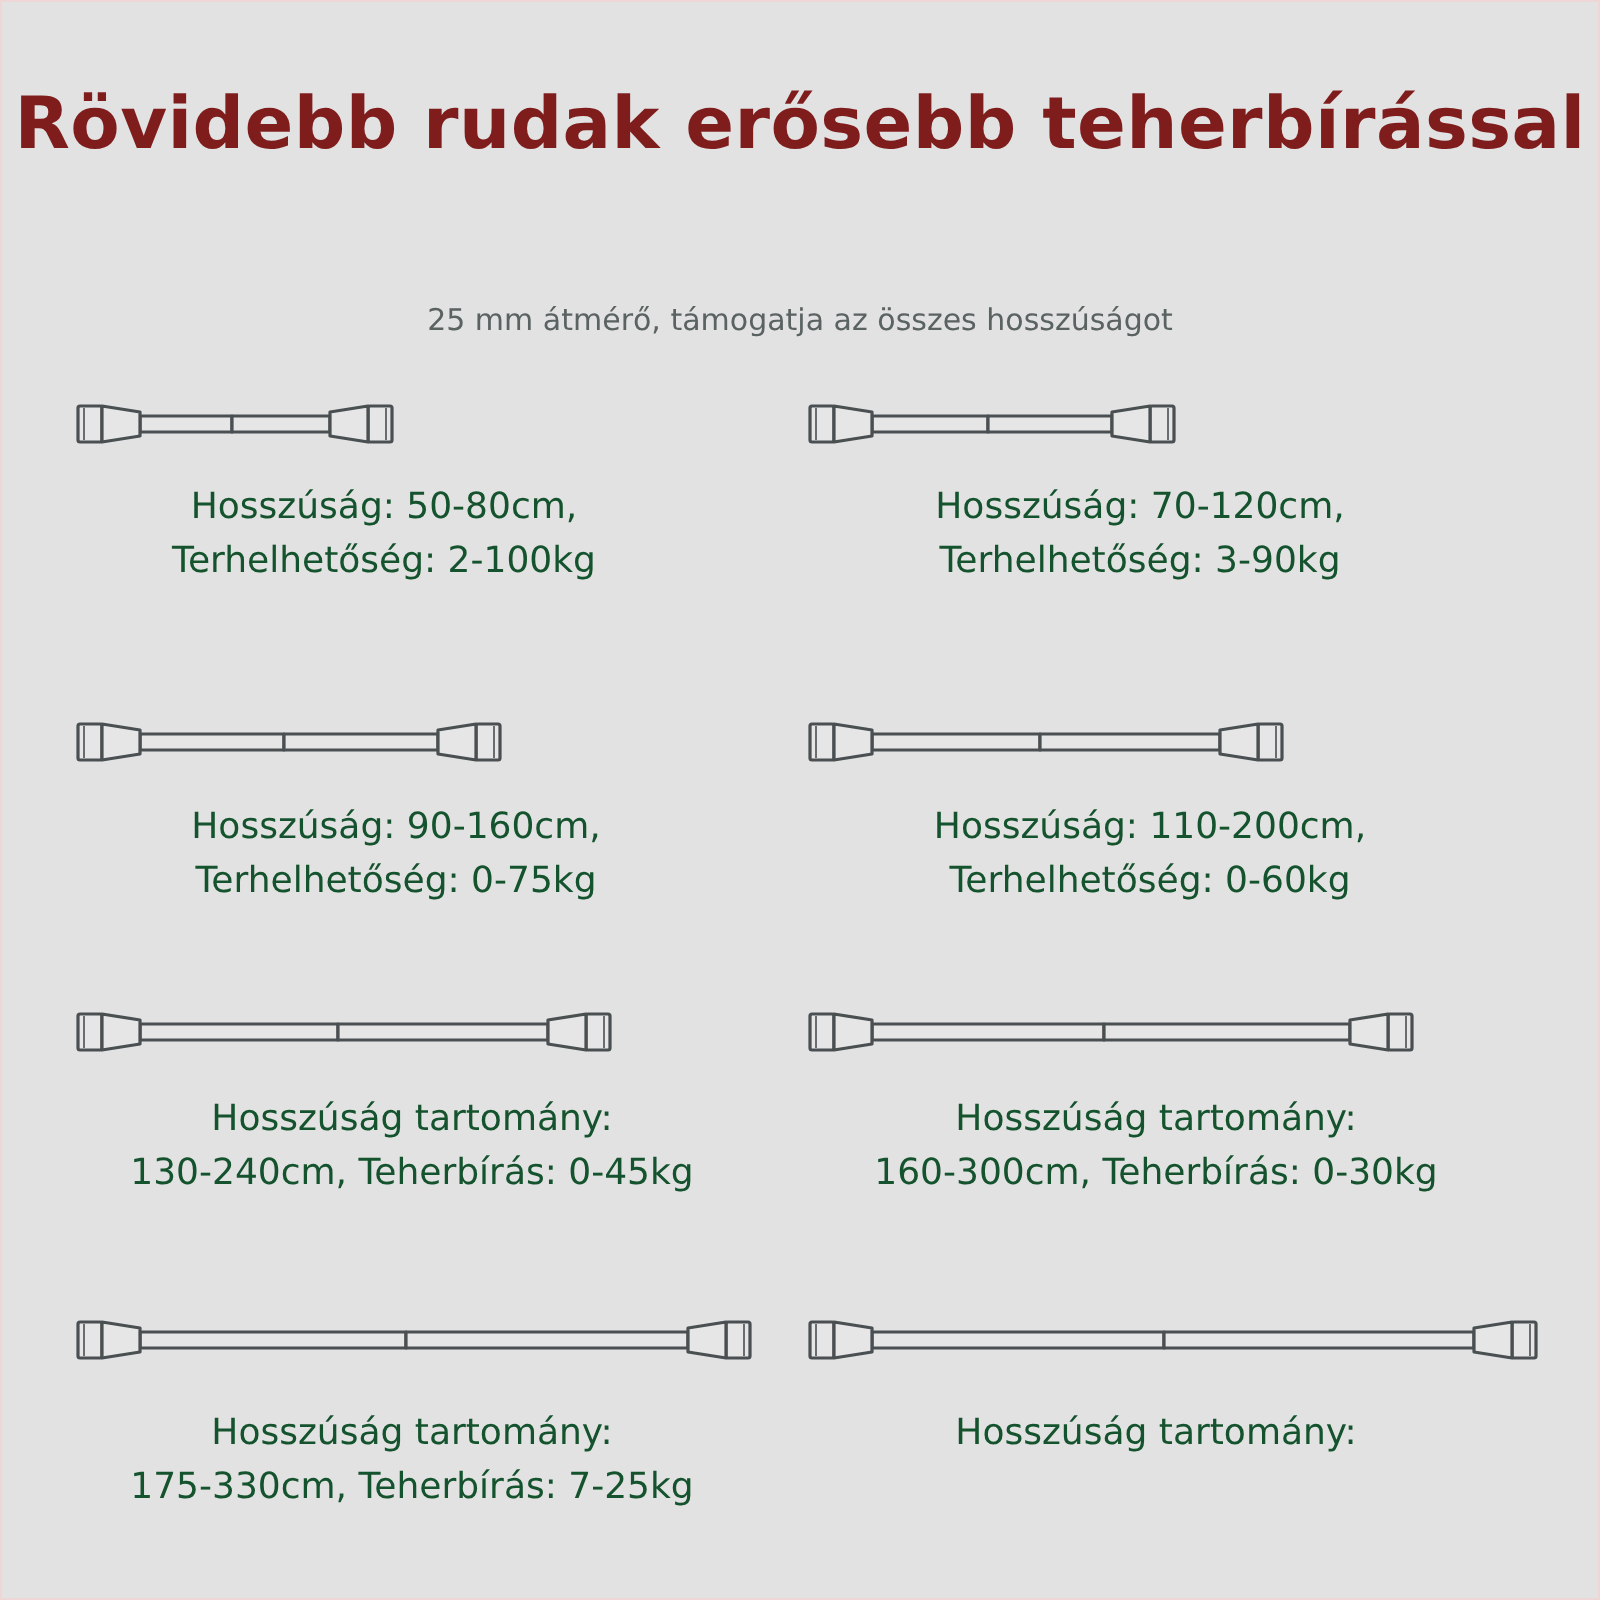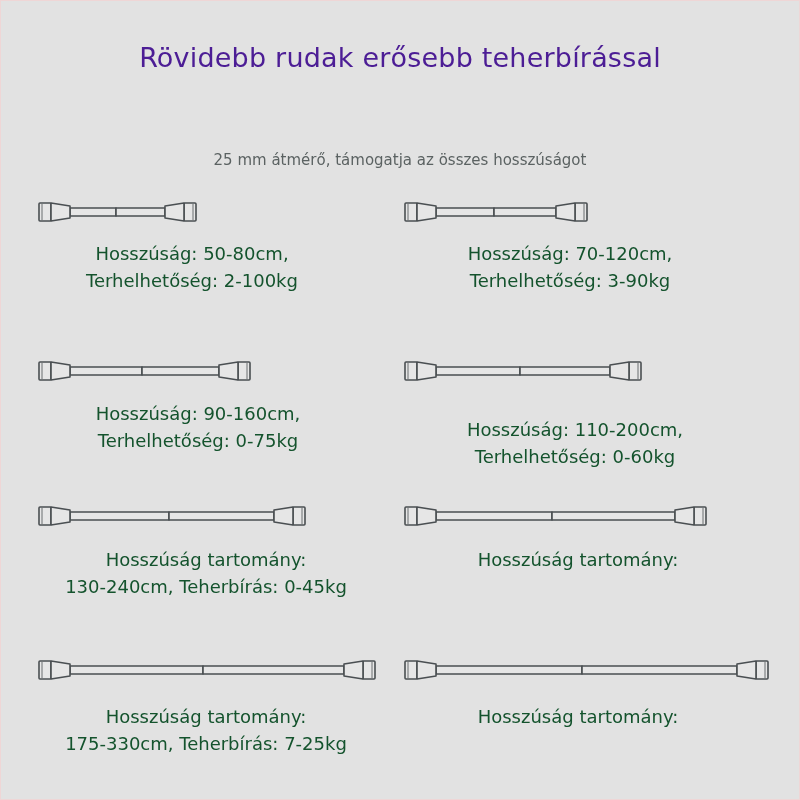--- a/index.html
+++ b/index.html
@@ -7,23 +7,23 @@
       width: 800px; height: 800px;
       background: #e2e2e2;
       position: relative;
       overflow: hidden;
       font-family: "DejaVu Sans", sans-serif;
       box-shadow: inset 0 0 0 1px #efd6d6;
     }
     .title {
       position: absolute; left: 0; top: 42px; width: 800px;
       text-align: center;
-      font-size: 27px; color: #4c1d95;
+      font-size: 36px; color: #7f1d1d;
       letter-spacing: 0.2px;
-      font-weight: normal;
+      font-weight: bold;
     }
     .subtitle {
       position: absolute; left: 0; top: 122px; width: 800px;
       text-align: center;
       font-size: 15px; color: #5b6262; margin-top: 29px;
     }
     .rod {
       position: absolute; height: 22px;
     }
     .rod svg { display: block; overflow: visible; }
@@ -105,21 +105,21 @@
       <rect x="116" y="6" width="90" height="8"></rect>
       <rect x="1" y="1" width="12" height="18" rx="1"></rect>
       <path d="M13,1 L32,4 L32,16 L13,19 Z"></path>
       <line x1="4" y1="2" x2="4" y2="18" stroke-width="0.8"></line>
       <rect x="225" y="1" width="12" height="18" rx="1"></rect>
       <path d="M225,1 L206,4 L206,16 L225,19 Z"></path>
       <line x1="234" y1="2" x2="234" y2="18" stroke-width="0.8"></line>
     </g>
   </svg>
   </div>
-<div class="caption" style="left:425px; top:416px; width:300px;">
+<div class="caption" style="left:425px; top:400px; width:300px;">
   <div>Hosszúság: 110-200cm,</div>
   <div>Terhelhetőség: 0-60kg</div>
 </div>
 
 <div class="rod" style="left:38px; top:506px;">
   <svg width="268" height="20" viewBox="0 0 268 20">
     <g fill="#e6e6e6" stroke="#4a4f52" stroke-width="1.6" stroke-linejoin="round">
       <rect x="32" y="6" width="99" height="8"></rect>
       <rect x="131" y="6" width="105" height="8"></rect>
       <rect x="1" y="1" width="12" height="18" rx="1"></rect>
@@ -145,20 +145,21 @@
       <path d="M13,1 L32,4 L32,16 L13,19 Z"></path>
       <line x1="4" y1="2" x2="4" y2="18" stroke-width="0.8"></line>
       <rect x="290" y="1" width="12" height="18" rx="1"></rect>
       <path d="M290,1 L271,4 L271,16 L290,19 Z"></path>
       <line x1="299" y1="2" x2="299" y2="18" stroke-width="0.8"></line>
     </g>
   </svg>
   </div>
 <div class="caption" style="left:428px; top:546px; width:300px;">
   <div>Hosszúság tartomány:</div>
+  <div>160-300cm, Teherbírás: 0-30kg</div>
 </div>
 
 <div class="rod" style="left:38px; top:660px;">
   <svg width="338" height="20" viewBox="0 0 338 20">
     <g fill="#e6e6e6" stroke="#4a4f52" stroke-width="1.6" stroke-linejoin="round">
       <rect x="32" y="6" width="133" height="8"></rect>
       <rect x="165" y="6" width="141" height="8"></rect>
       <rect x="1" y="1" width="12" height="18" rx="1"></rect>
       <path d="M13,1 L32,4 L32,16 L13,19 Z"></path>
       <line x1="4" y1="2" x2="4" y2="18" stroke-width="0.8"></line>

